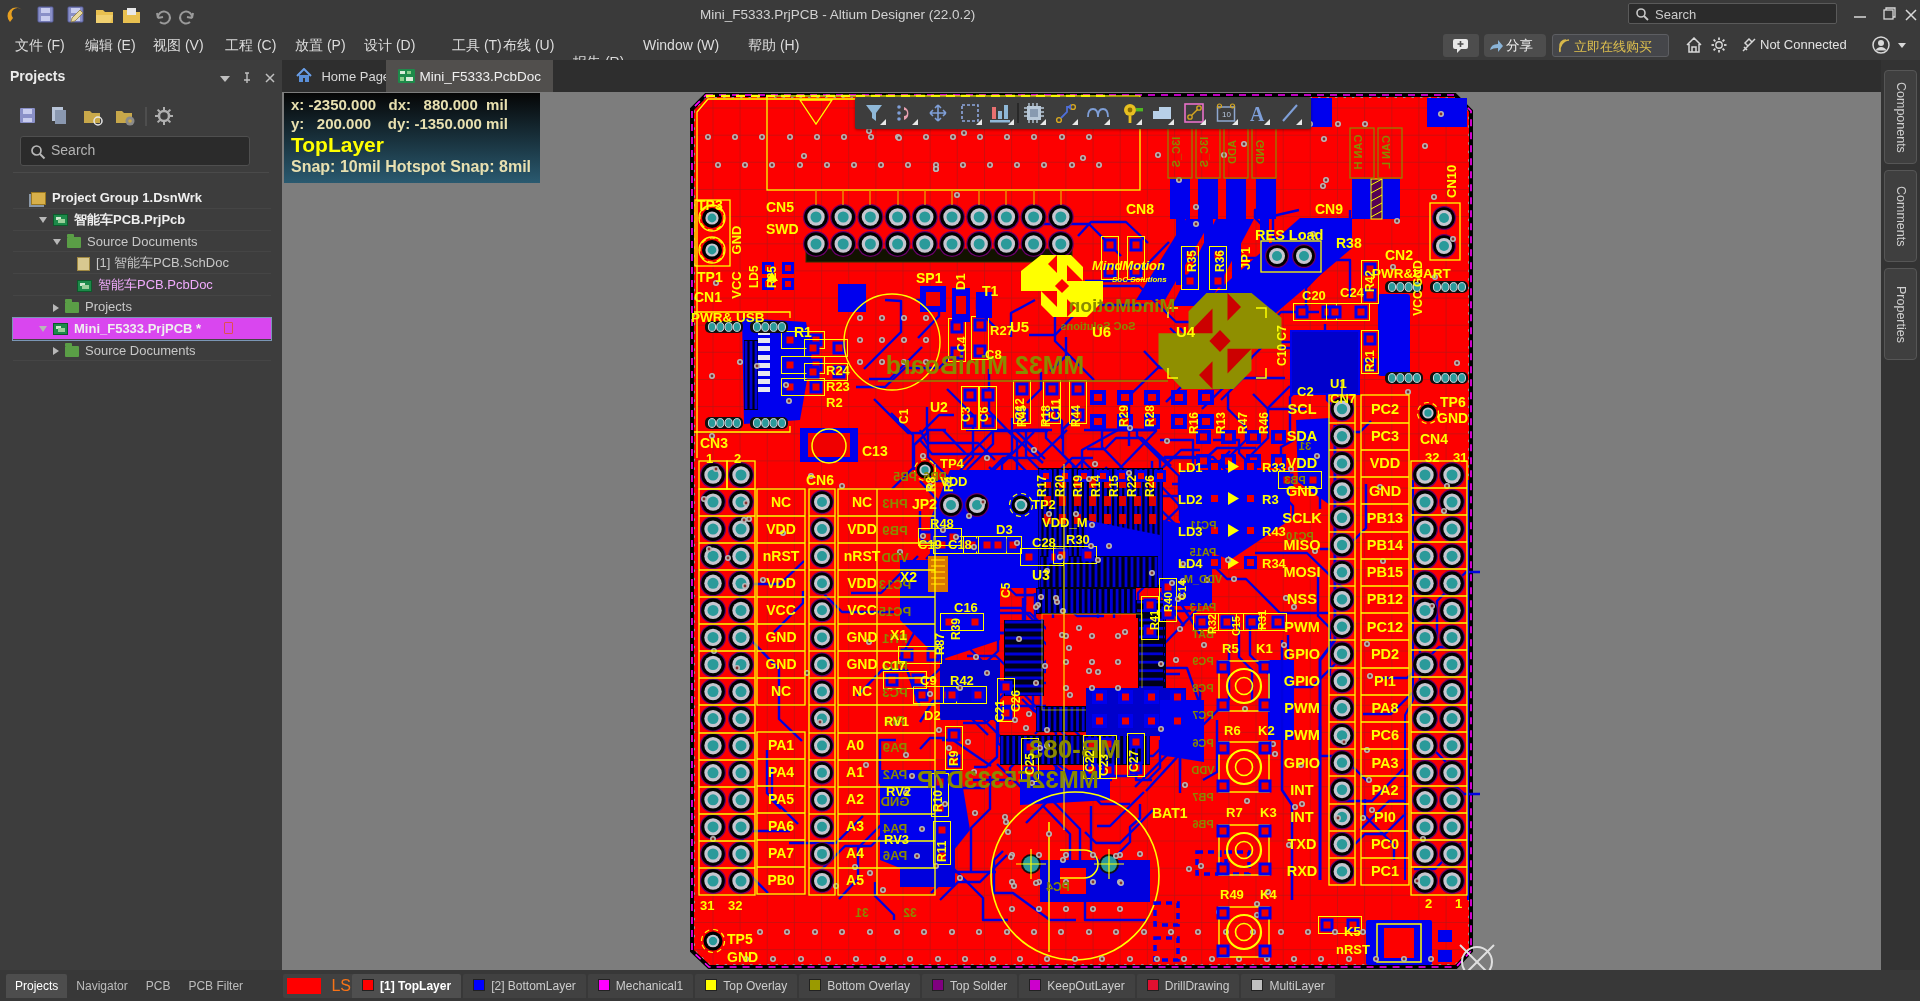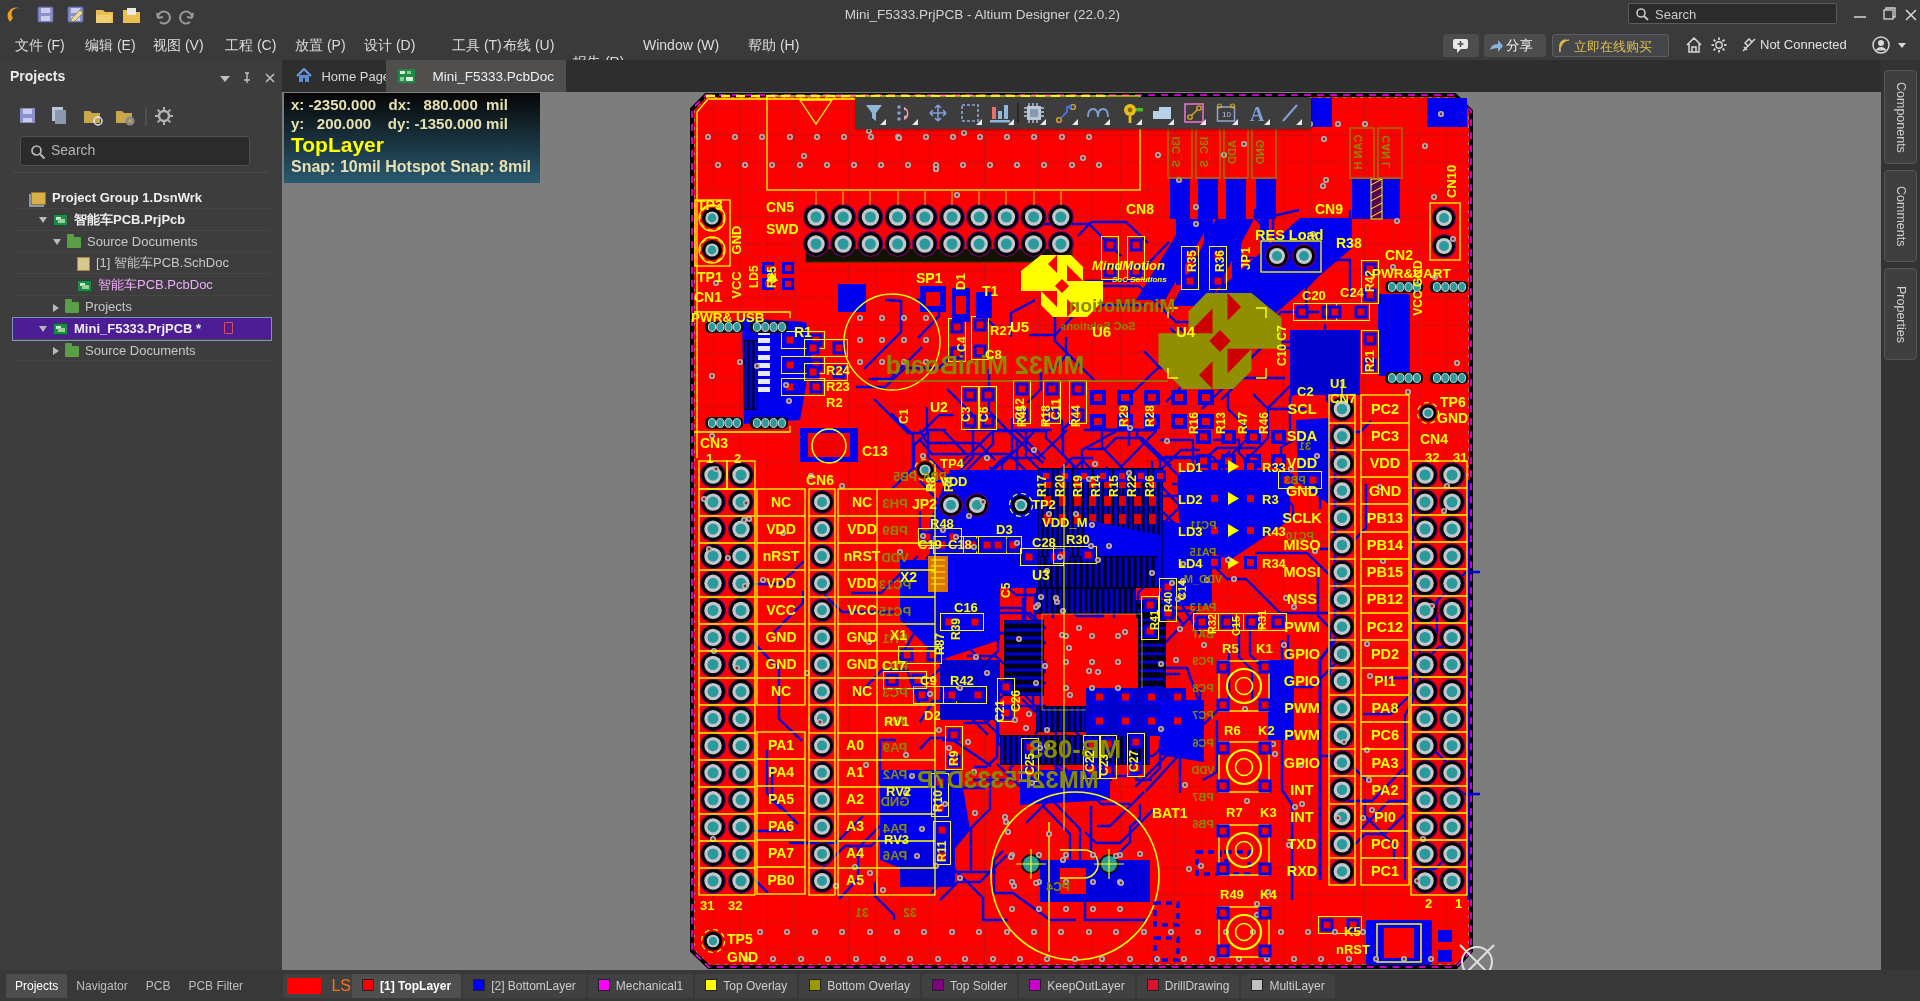--- a/index.html
+++ b/index.html
@@ -11,21 +11,21 @@
   border-top:6px solid #b8b8b8;margin-right:6px;vertical-align:middle}
 .exp.c {border-top:4px solid transparent;border-bottom:4px solid transparent;border-left:6px solid #b8b8b8;border-right:none}
 .fold {display:inline-block;width:14px;height:11px;background:#5a9e46;border-radius:1px;margin-right:6px;vertical-align:middle;position:relative}
 .fold:before {content:"";position:absolute;left:0;top:-3px;width:7px;height:3px;background:#5a9e46;border-radius:1px 1px 0 0}
 .wsic {display:inline-block;width:15px;height:13px;background:#d8b04a;border:1px solid #9a7820;margin-right:6px;vertical-align:middle;box-shadow:-2px 2px 0 #8a98a8}
 .pcbic {display:inline-block;width:15px;height:12px;background:#1d8a4a;border:1px solid #0c5a2a;margin-right:6px;vertical-align:middle;position:relative}
 .pcbic:before {content:"";position:absolute;left:2px;top:2px;width:5px;height:3px;background:#cfe8cf}
 .pcbic:after {content:"";position:absolute;right:2px;bottom:2px;width:7px;height:4px;background:#9acf9a}
 .schic {display:inline-block;width:13px;height:14px;background:#d8c890;border:1px solid #a08840;margin-right:6px;vertical-align:middle}
 .redic {position:absolute;right:38px;top:4px;width:9px;height:12px;border:1.5px solid #e05050;border-radius:1px}
-.sel {background:#4c1d95;outline:1px solid #7a96b5}
+.sel {background:#d946ef;outline:1px solid #7a96b5}
 </style></head>
 <body>
 
 <div class="abs" style="left:0;top:0;width:1920px;height:30px;background:#3a3a3a">
   <svg class="abs" style="left:6px;top:4px" width="220" height="23" viewBox="0 0 220 23">
     <path d="M4,18 a8,8 0 1 1 12,-12 a6,6 0 0 0 -9,8 z" fill="#e8a020"></path>
     <g fill="#8a90c8" stroke="#5a60a0" stroke-width="1">
         <rect x="32" y="3" width="15" height="15" rx="1"></rect>
         <rect x="62" y="3" width="15" height="15" rx="1"></rect>
       </g>
@@ -36,21 +36,21 @@
         <rect x="65" y="12" width="9" height="5"></rect>
       </g>
     <path d="M66,14 l8,-8 3,3 -8,8 -4,1 z" fill="#e8d8a0" stroke="#8a7a40" stroke-width="0.8"></path>
     <path d="M90,6 h7 l2,2 h8 v11 h-17 z" fill="#e8c050"></path>
       <path d="M90,11 h17 l-3,8 h-14 z" fill="#f0d070"></path>
     <path d="M117,6 h7 l2,2 h8 v11 h-17 z" fill="#e8c050"></path>
       <rect x="121" y="4" width="9" height="7" fill="#e8e8e8"></rect>
     <path d="M152,14 a6,6 0 1 1 2,4 M152,14 l-1,-5 M152,14 l5,-1" stroke="#9a9a9a" stroke-width="2" fill="none"></path>
     <path d="M186,14 a6,6 0 1 0 -2,4 M186,14 l1,-5 M186,14 l-5,-1" stroke="#9a9a9a" stroke-width="2" fill="none"></path>
   </svg>
-  <div class="abs" style="left:700px;top:0;width:420px;height:30px;line-height:30px;color:#d2d2d2;font-size:13.5px;text-align:right">Mini_F5333.PrjPCB - Altium Designer (22.0.2)</div>
+  <div class="abs" style="left:700px;top:0;width:420px;height:30px;line-height:30px;color:#d2d2d2;font-size:13.5px;text-align:left">Mini_F5333.PrjPCB - Altium Designer (22.0.2)</div>
   <div class="abs" style="left:1628px;top:3px;width:209px;height:21px;background:#2b2b2b;border:1px solid #5a5a5a;border-radius:2px">
     <svg class="abs" style="left:6px;top:3px" width="14" height="14" viewBox="0 0 14 14">
         <circle cx="6" cy="6" r="4" fill="none" stroke="#c8c8c8" stroke-width="1.6"></circle>
         <line x1="9" y1="9" x2="13" y2="13" stroke="#c8c8c8" stroke-width="1.8"></line>
       </svg>
     <span class="abs" style="left:26px;top:1px;color:#cccccc;font-size:13px;line-height:19px">Search</span>
   </div>
   <svg class="abs" style="left:1846px;top:0" width="74" height="30" viewBox="0 0 74 30">
     <line x1="8" y1="17" x2="20" y2="17" stroke="#d8d8d8" stroke-width="1.5"></line>
     <rect x="38" y="10" width="9" height="9" fill="none" stroke="#d8d8d8" stroke-width="1.3"></rect>
@@ -184,21 +184,21 @@
     <span style="color:#d8d8d8;font-size:13px;margin-left:5px">Home Page</span>
   </div>
   <div class="abs" style="left:104px;top:0;height:32px;padding:0 12px;line-height:32px;background:#514f4d">
     <svg style="vertical-align:-2px" width="17" height="14" viewBox="0 0 17 14">
         <rect width="17" height="14" rx="1" fill="#1d8a4a"></rect>
         <rect x="2" y="2" width="5" height="3" fill="#d8ecd8"></rect>
         <rect x="9" y="2" width="4" height="3" fill="#8ace8a"></rect>
         <rect x="2" y="8" width="4" height="4" fill="#8ace8a"></rect>
         <rect x="8" y="8" width="7" height="4" fill="#d8ecd8"></rect>
       </svg>
-    <span style="color:#f0f0f0;font-size:13.5px;margin-left:13px">Mini_F5333.PcbDoc</span>
+    <span style="color:#f0f0f0;font-size:13.5px;margin-left:0">Mini_F5333.PcbDoc</span>
   </div>
 </div>
 
 <div class="abs" style="left:282px;top:92px;width:1599px;height:878px;background:#7d7d7d;overflow:hidden">
   <svg class="abs" style="left:0;top:0" width="1599" height="878" viewBox="282 92 1599 878">
       <polygon points="706,95 1455,95 1471,111 1471,951 1456,967 709,967 692,951 692,109" fill="#fd0000" stroke="#000000" stroke-width="4"></polygon>
       <polygon points="706,95 1455,95 1471,111 1471,951 1456,967 709,967 692,951 692,109" fill="none" stroke="#ff00ff" stroke-width="1.6" stroke-dasharray="7 6"></polygon>
       <polygon points="706,97.5 1454,97.5 1468.5,111 1468.5,950 1455,964.5 710,964.5 694.5,950 694.5,110" fill="none" stroke="#9a9a9a" stroke-width="1" stroke-dasharray="2.5 6" opacity="0.9"></polygon>
       <line x1="706" y1="96" x2="1110" y2="96" stroke="#ffff00" stroke-width="2.5" stroke-dasharray="9 6"></line>
       <g stroke="#3c3c3c" stroke-width="0.6" opacity="0.4">

